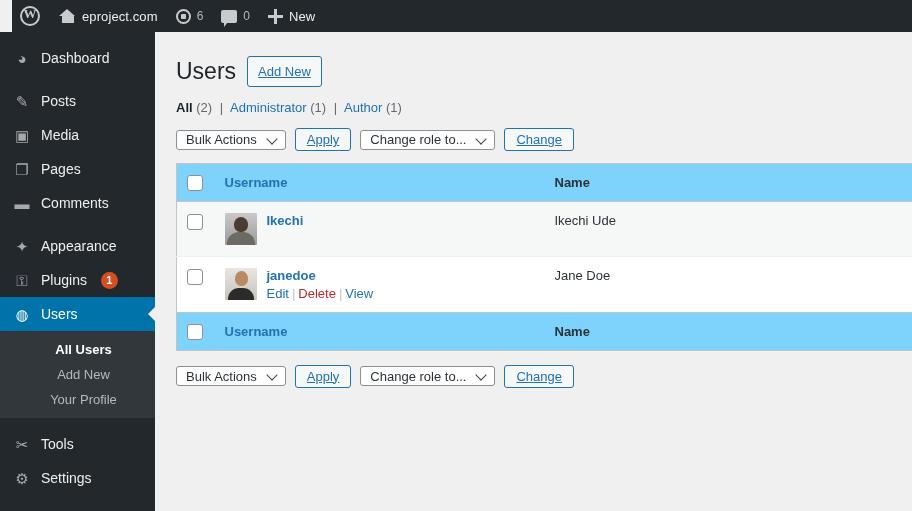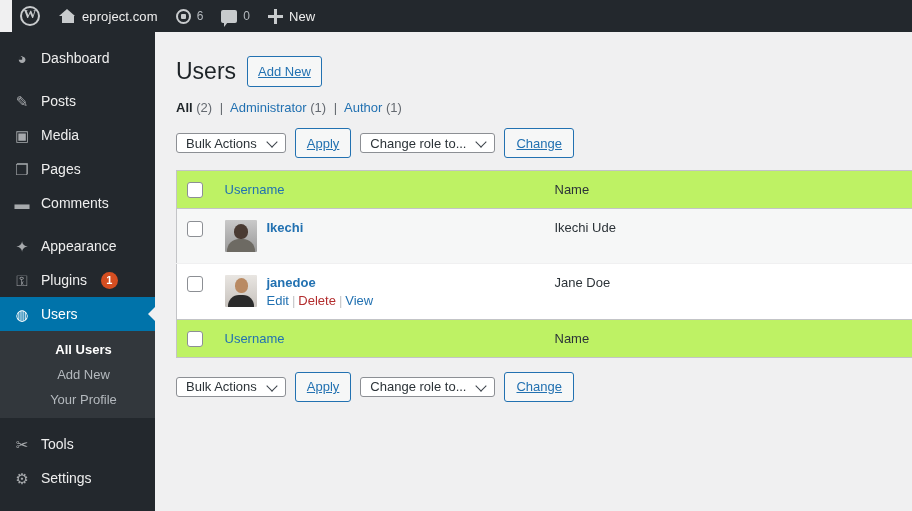--- a/index.html
+++ b/index.html
@@ -168,35 +168,35 @@
     font-size: 13px; color: #2c3338;
   }
   .wp-select .caret {
     position: absolute; right: 9px; top: 50%;
     width: 8px; height: 8px; margin-top: -5px;
     border-right: 1.6px solid #3c434a; border-bottom: 1.6px solid #3c434a;
     transform: rotate(45deg);
   }
   .btn-secondary {
     display: inline-flex; align-items: center;
-    height: 30px; padding: 0 11px;
+    height: 23px; padding: 0 11px;
     background: #f6f7f7; border: 1px solid #2271b1; border-radius: 3px;
     color: #2271b1; font-size: 13px;
   }
 
   
   table.wp-list-table {
     margin: 12px 0 0 21px; width: 780px;
     border-collapse: collapse;
     background: #fff;
     border: 1px solid #c3c4c7;
     font-size: 13px;
   }
   .wp-list-table thead th, .wp-list-table tfoot th {
-    background: #bef264; text-align: left; font-weight: 400;
+    background: #7dd3fc; text-align: left; font-weight: 700;
     padding: 10px 10px;
     color: #2c3338; border-bottom: 1px solid #c3c4c7;
   }
   .wp-list-table tfoot th { border-bottom: none; border-top: 1px solid #c3c4c7; }
   .wp-list-table th.col-cb, .wp-list-table td.col-cb {
     width: 38px; padding-left: 10px; padding-right: 0;
   }
   .wp-list-table th.col-user, .wp-list-table td.col-user { width: 330px; }
   .col-username-link { color: #2271b1; text-decoration: none; }
   .wp-list-table td {

